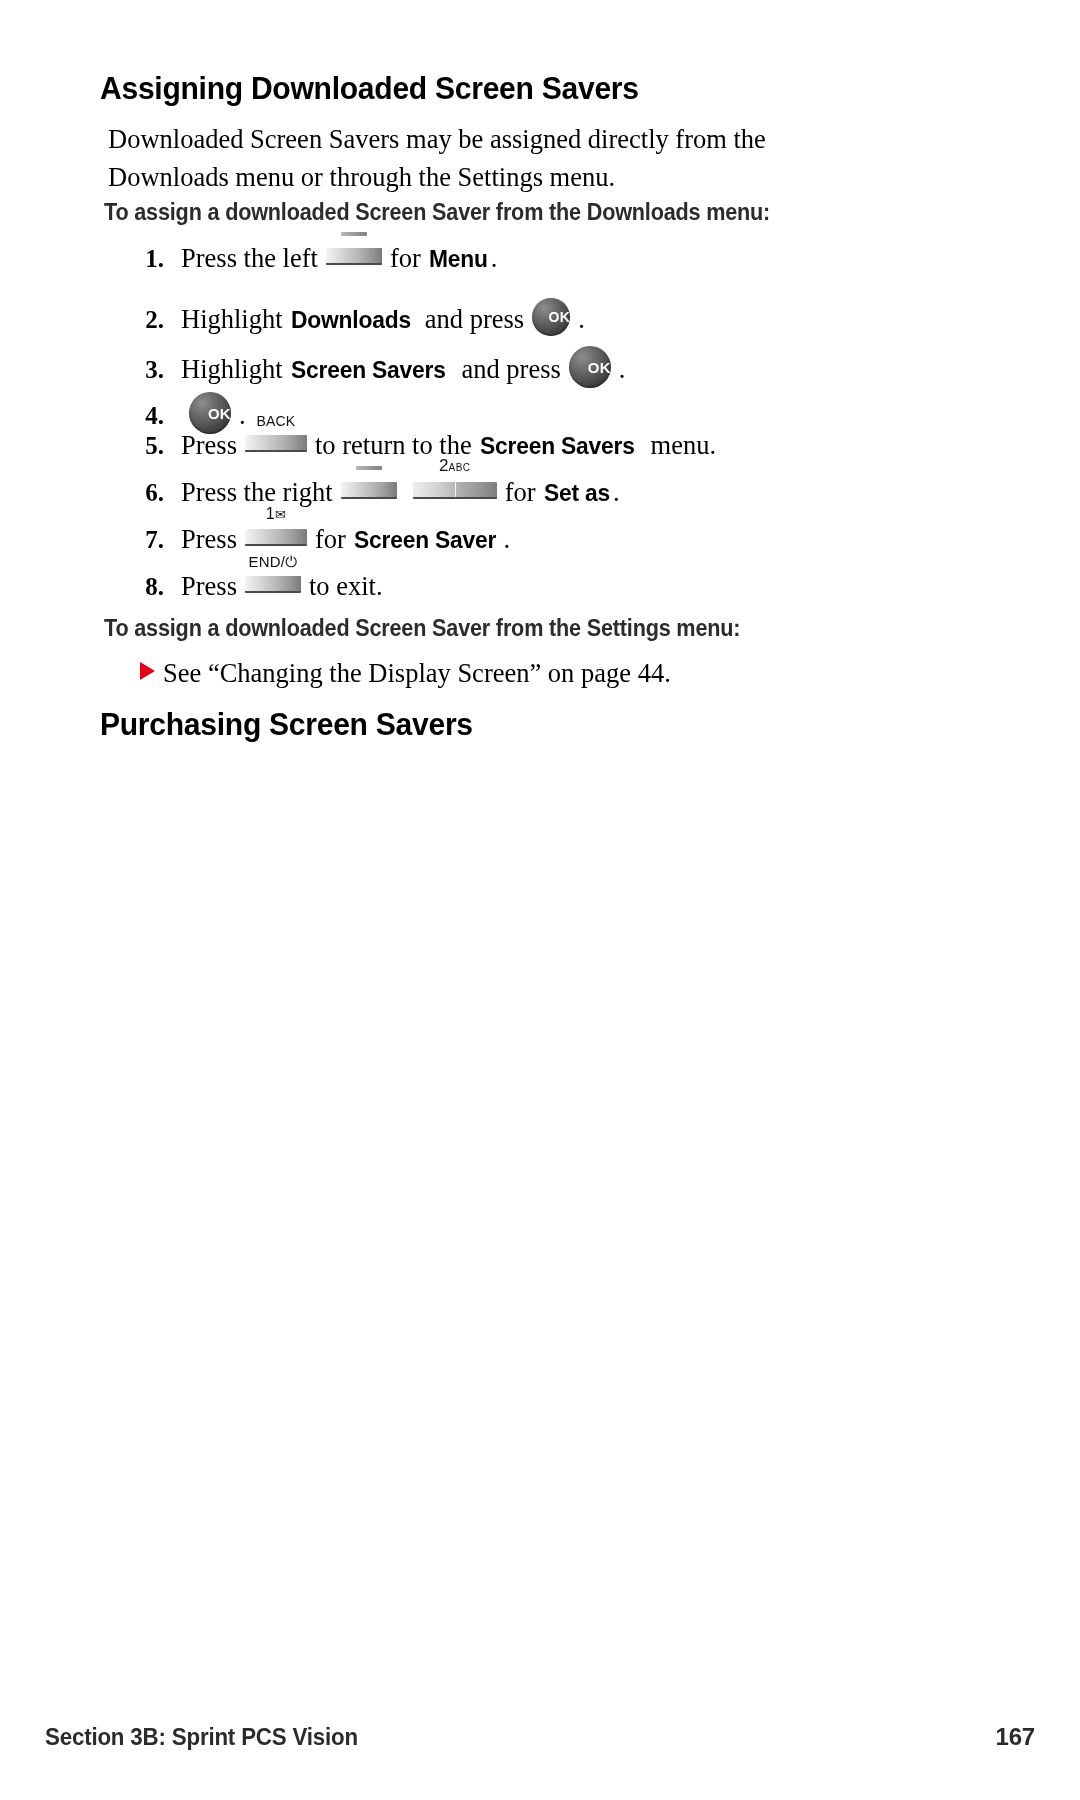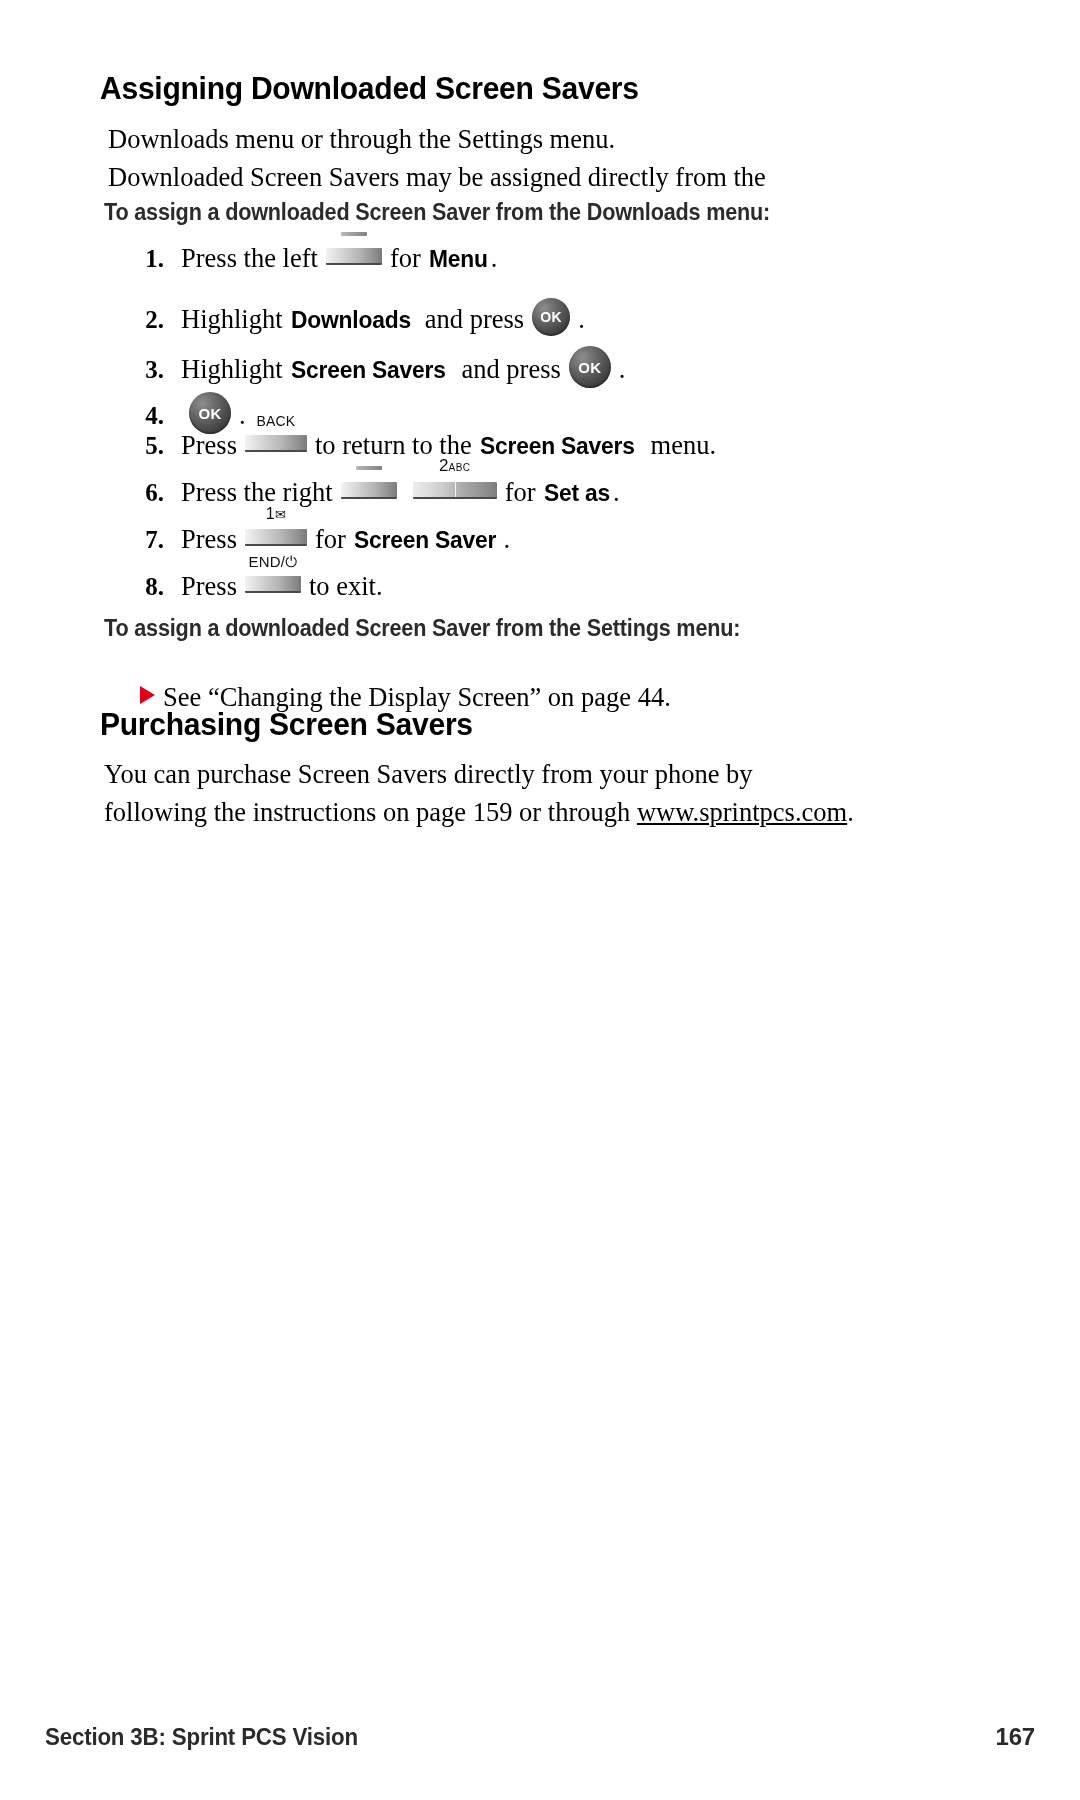--- a/index.html
+++ b/index.html
@@ -172,21 +172,21 @@
     background:
       radial-gradient(circle at 32% 27%, #8e8e8e 0%, #707070 26%, #4e4e4e 58%, #3a3a3a 78%, #2e2e2e 100%);
     box-shadow: inset 0 -1px 2px rgba(0,0,0,.5);
     flex: 0 0 auto;
   }
   .okbtn .oktx {
     position: absolute;
     left: 0; right: 0;
     top: 50%;
     transform: translateY(-50%);
-    text-align: center;
+    text-align: right;
     font-family: "Liberation Sans", sans-serif;
     font-size: 14px;
     font-weight: bold;
     color: #ffffff;
     letter-spacing: 0.3px;
   }
   .okbtn.big { width: 42px; height: 42px; top: 10px; }
   .okbtn.big .oktx { font-size: 15px; }
 
   
@@ -201,21 +201,20 @@
     flex: 0 0 auto;
   }
 
   .seeline {
     position: absolute;
     display: flex;
     align-items: baseline;
     font-family: "Liberation Serif", serif;
     font-size: 26.5px;
     white-space: nowrap;
-    margin-top: 24px;
   }
 
   
   .footer {
     position: absolute;
     left: 45px;
     right: 45px;
     top: 1723px;
     display: flex;
     justify-content: space-between;
@@ -229,22 +228,22 @@
   .footer .left { transform: scaleX(0.93); transform-origin: left center; }
 </style>
 </head>
 <body>
 
 <div class="page">
 
   <div class="h1" style="left:100px; top:70px;">Assigning Downloaded Screen Savers</div>
 
   <div class="para" style="left:108px; top:120px;">
+    <span class="ln">Downloaded Screen Savers may be assigned directly from the</span>
     <span class="ln">Downloads menu or through the Settings menu.</span>
-    <span class="ln">Downloaded Screen Savers may be assigned directly from the</span>
   </div>
 
   <div class="h-sub" style="left:104px; top:199px;">To assign a downloaded Screen Saver from the Downloads menu:</div>
 
   <div class="step" style="left:122px; top:243px;">
     <span class="step-num">1.</span>
     <span class="step-body">
       <span>Press the left</span>
       <span class="sp"></span>
       <span class="keywrap">
@@ -380,23 +379,19 @@
   <div class="h-sub" style="left:104px; top:615px;">To assign a downloaded Screen Saver from the Settings menu:</div>
 
   <div class="seeline" style="left:140px; top:658px;">
     <span class="tri"></span>
     <span class="sp"></span>
     <span>See “Changing the Display Screen” on page 44.</span>
   </div>
 
   <div class="h1" style="left:100px; top:706px;">Purchasing Screen Savers</div>
 
-  <div class="para" style="left:104px; top:755px;">
-    <span class="ln">You can purchase Screen Savers directly from your phone by</span>
-    <span class="ln"><span>following the instructions on page 159 or through </span><span class="u">www.sprintpcs.com</span><span>.</span></span>
-  </div>
 
   <div class="footer">
     <span class="left">Section 3B: Sprint PCS Vision</span>
     <span>167</span>
   </div>
 
 </div>
 
 </body></html>

